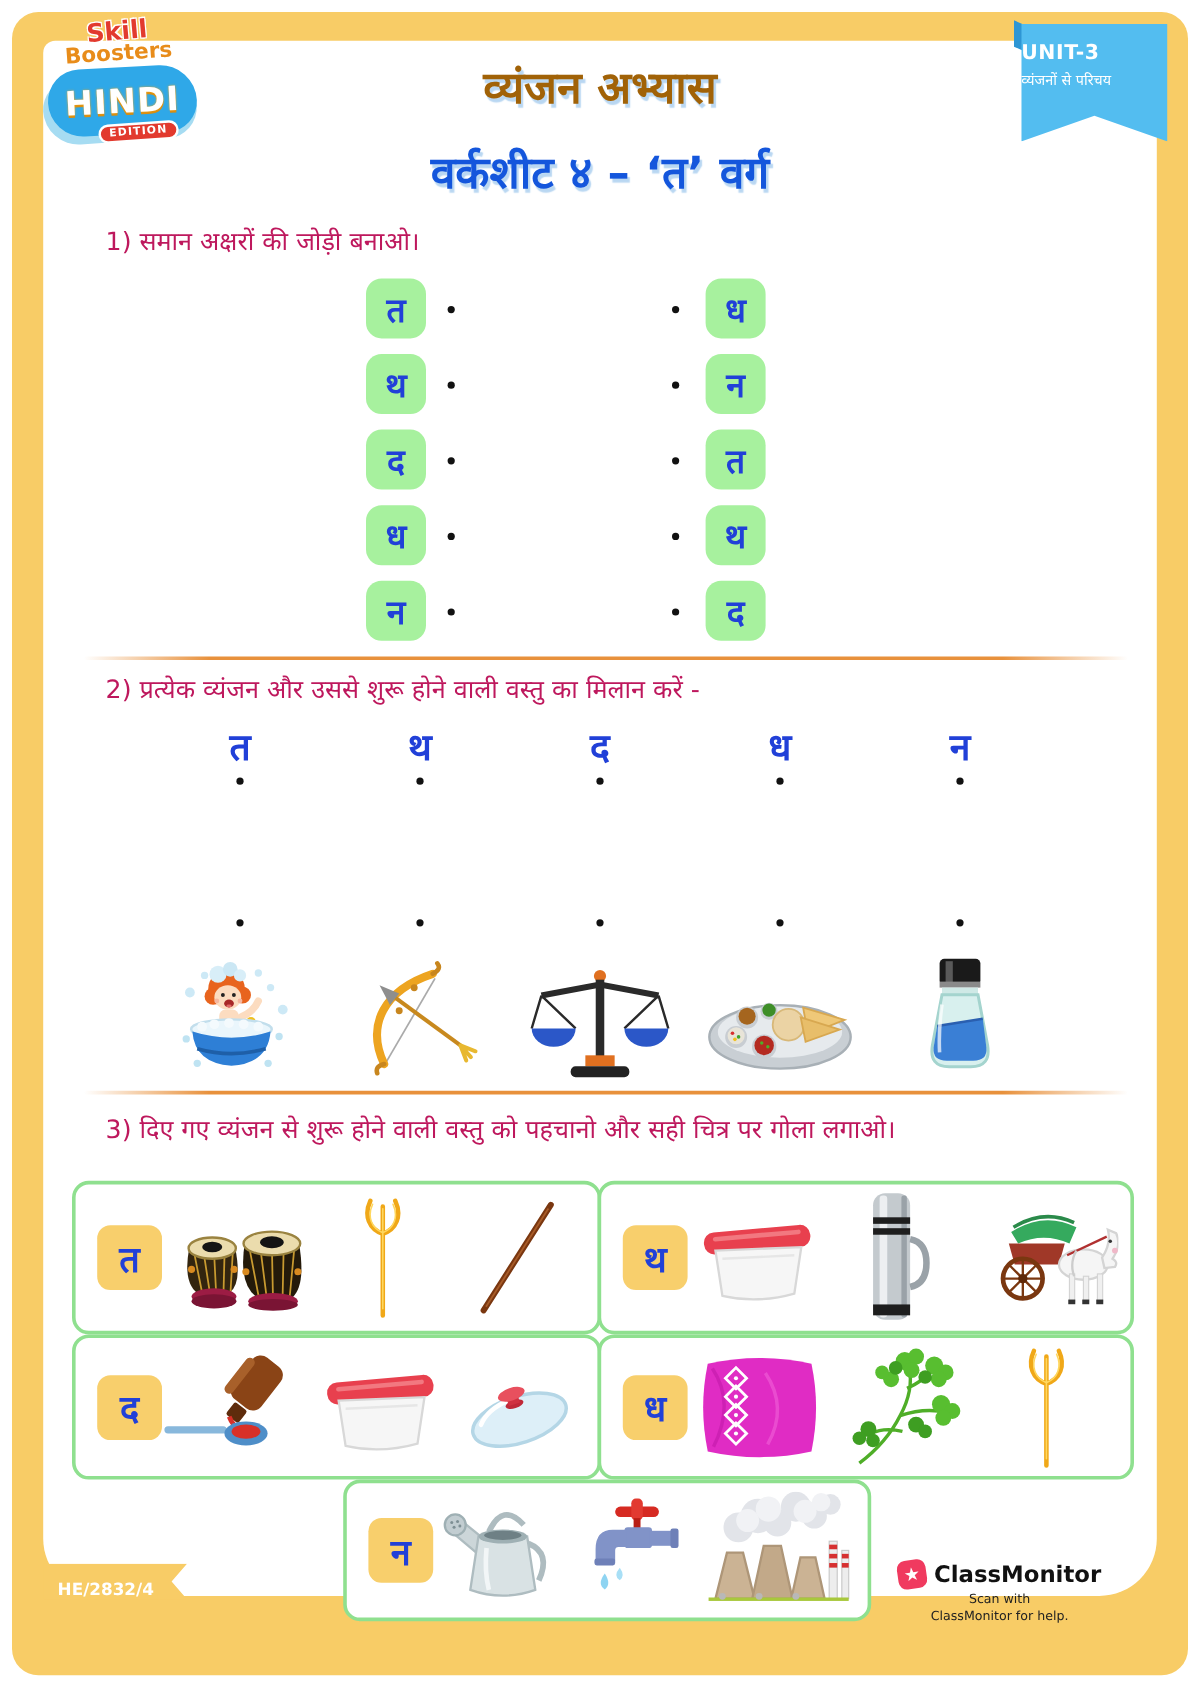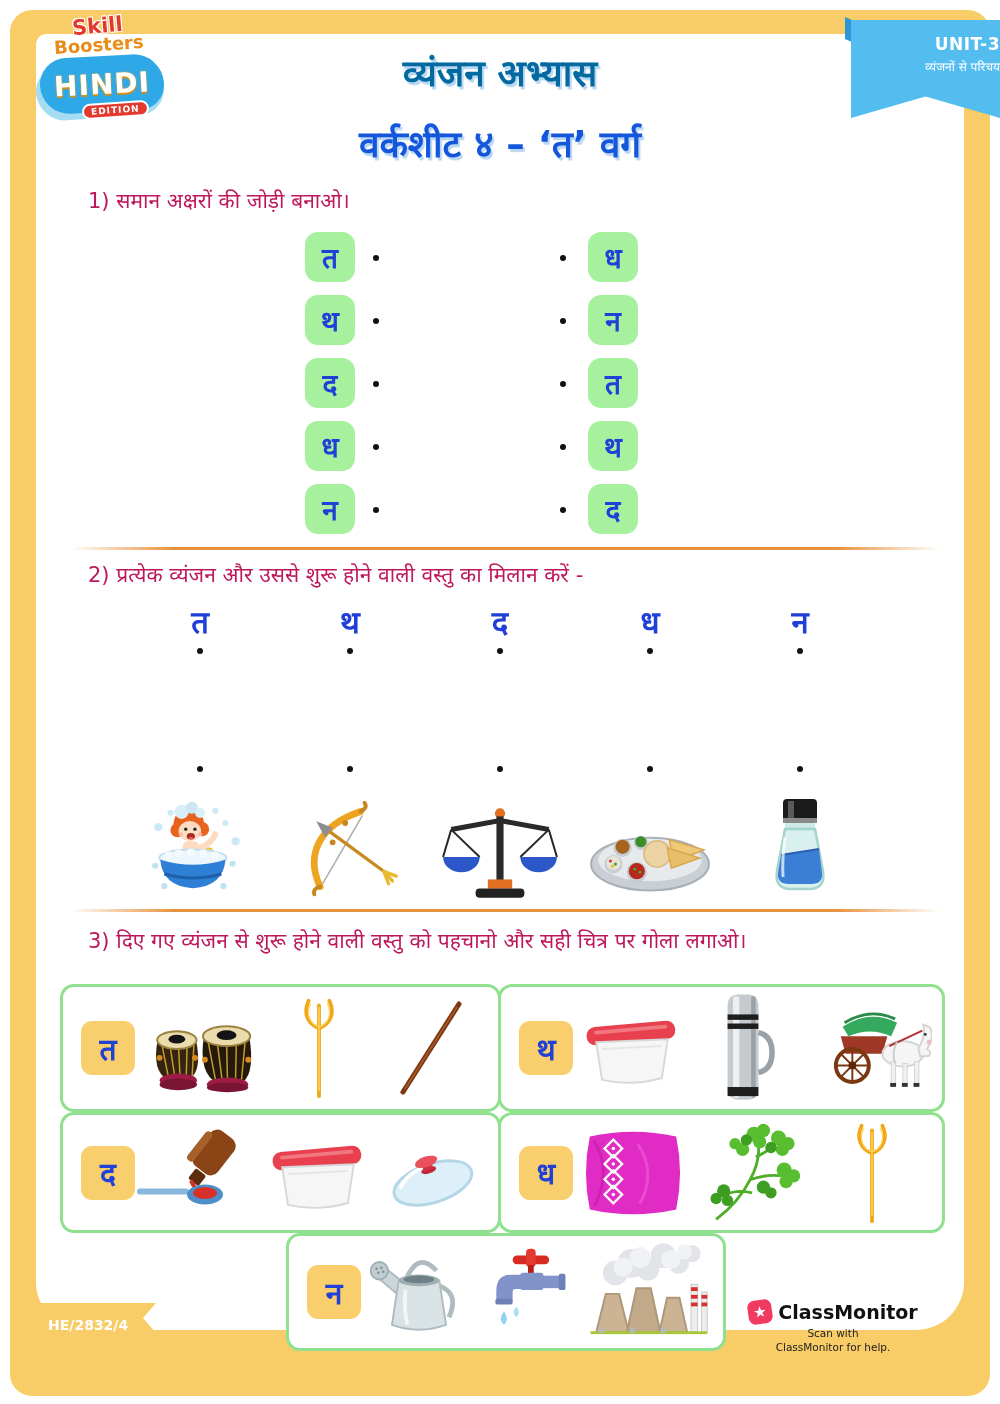--- a/index.html
+++ b/index.html
@@ -17,26 +17,26 @@
   .logo-blob-back{position:absolute;left:8px;top:52px;width:128px;height:54px;background:#A6DCF2;border-radius:40px 46px 42px 48px;transform:rotate(-4deg);}
   .logo-blob{position:absolute;left:12px;top:44px;width:124px;height:56px;background:#2FA8E8;border-radius:42px 48px 40px 46px;
              display:flex;align-items:center;justify-content:center;transform:rotate(-3deg);}
   .logo-hindi{font-size:28px;font-weight:bold;color:#fff;letter-spacing:1px;
               text-shadow:0 0 2px #F2A71B,0 2px 0 #d88c10;}
   .logo-edition{position:absolute;left:54px;top:90px;background:#E23A2E;border:2px solid #fff;border-radius:8px;
                 color:#fff;font-size:9px;font-weight:bold;letter-spacing:1px;padding:1px 7px;transform:rotate(-4deg);}
 
   
   .titlebox{position:absolute;left:0;top:46px;width:1000px;text-align:center;z-index:2;}
-  .title1{font-size:37px;font-weight:bold;color:#0369a1;text-shadow:2px 3px 1px #B9D7F2;}
+  .title1{font-size:37px;font-weight:bold;color:#a16207;text-shadow:2px 3px 1px #B9D7F2;}
   .title2{font-size:37px;font-weight:bold;color:#1456DC;text-shadow:2px 3px 1px #B9D7F2;margin-top:20px;}
 
   
   .ribbon{position:absolute;left:851px;top:20px;width:122px;height:98px;background:#53BDF0;z-index:6;
-          clip-path:polygon(0 0,100% 0,100% 100%,50% 78%,0 100%);text-align:right;color:#fff;padding-left:27px;}
+          clip-path:polygon(0 0,100% 0,100% 100%,50% 78%,0 100%);text-align:left;color:#fff;}
   .ribbon-fold{position:absolute;left:845px;top:20px;width:14px;height:22px;background:#2E96D4;transform:skewY(24deg);z-index:5;}
   .ribbon-unit{font-size:17px;font-weight:bold;margin-top:14px;letter-spacing:.5px;}
   .ribbon-sub{font-size:12px;margin-top:4px;}
 
   .heading{position:absolute;left:88px;font-size:21px;color:#be185d;}
   .divider{position:absolute;left:70px;width:870px;height:3px;border-radius:2px;
            background:linear-gradient(90deg,rgba(232,145,60,0),#E8913C 12%,#E8913C 88%,rgba(232,145,60,0));}
 
   
   .match-row{position:absolute;left:0;width:1000px;height:50px;}

